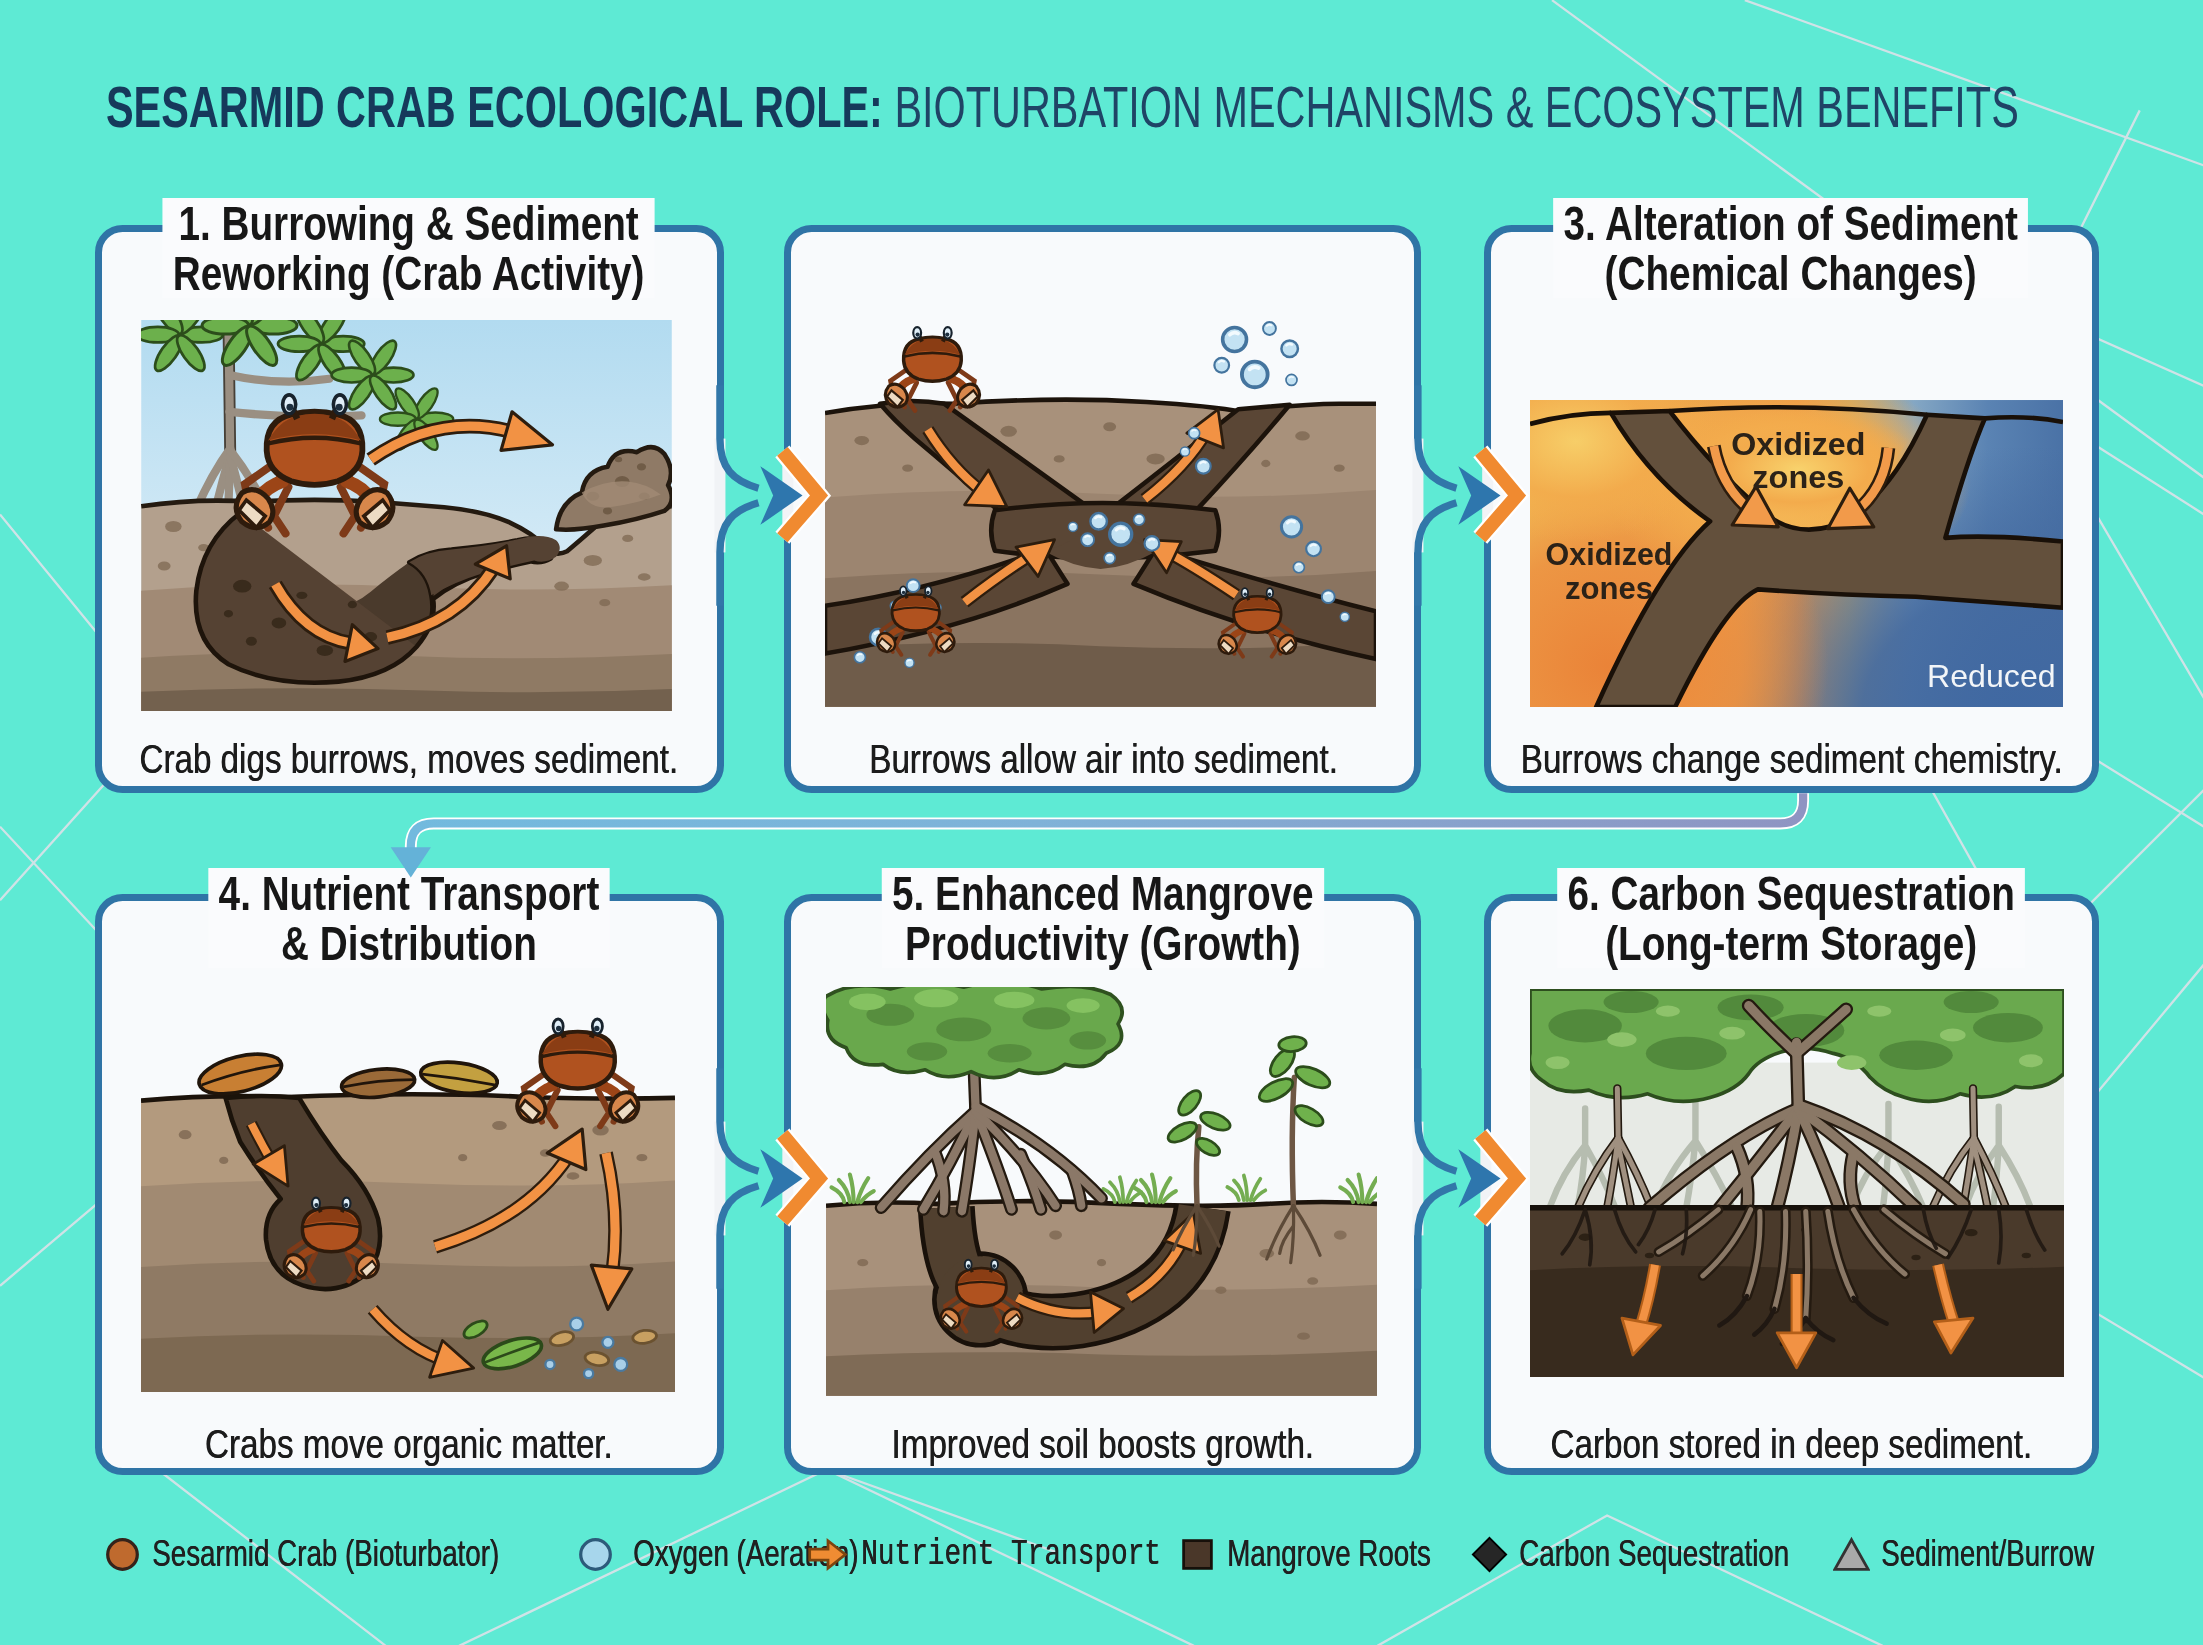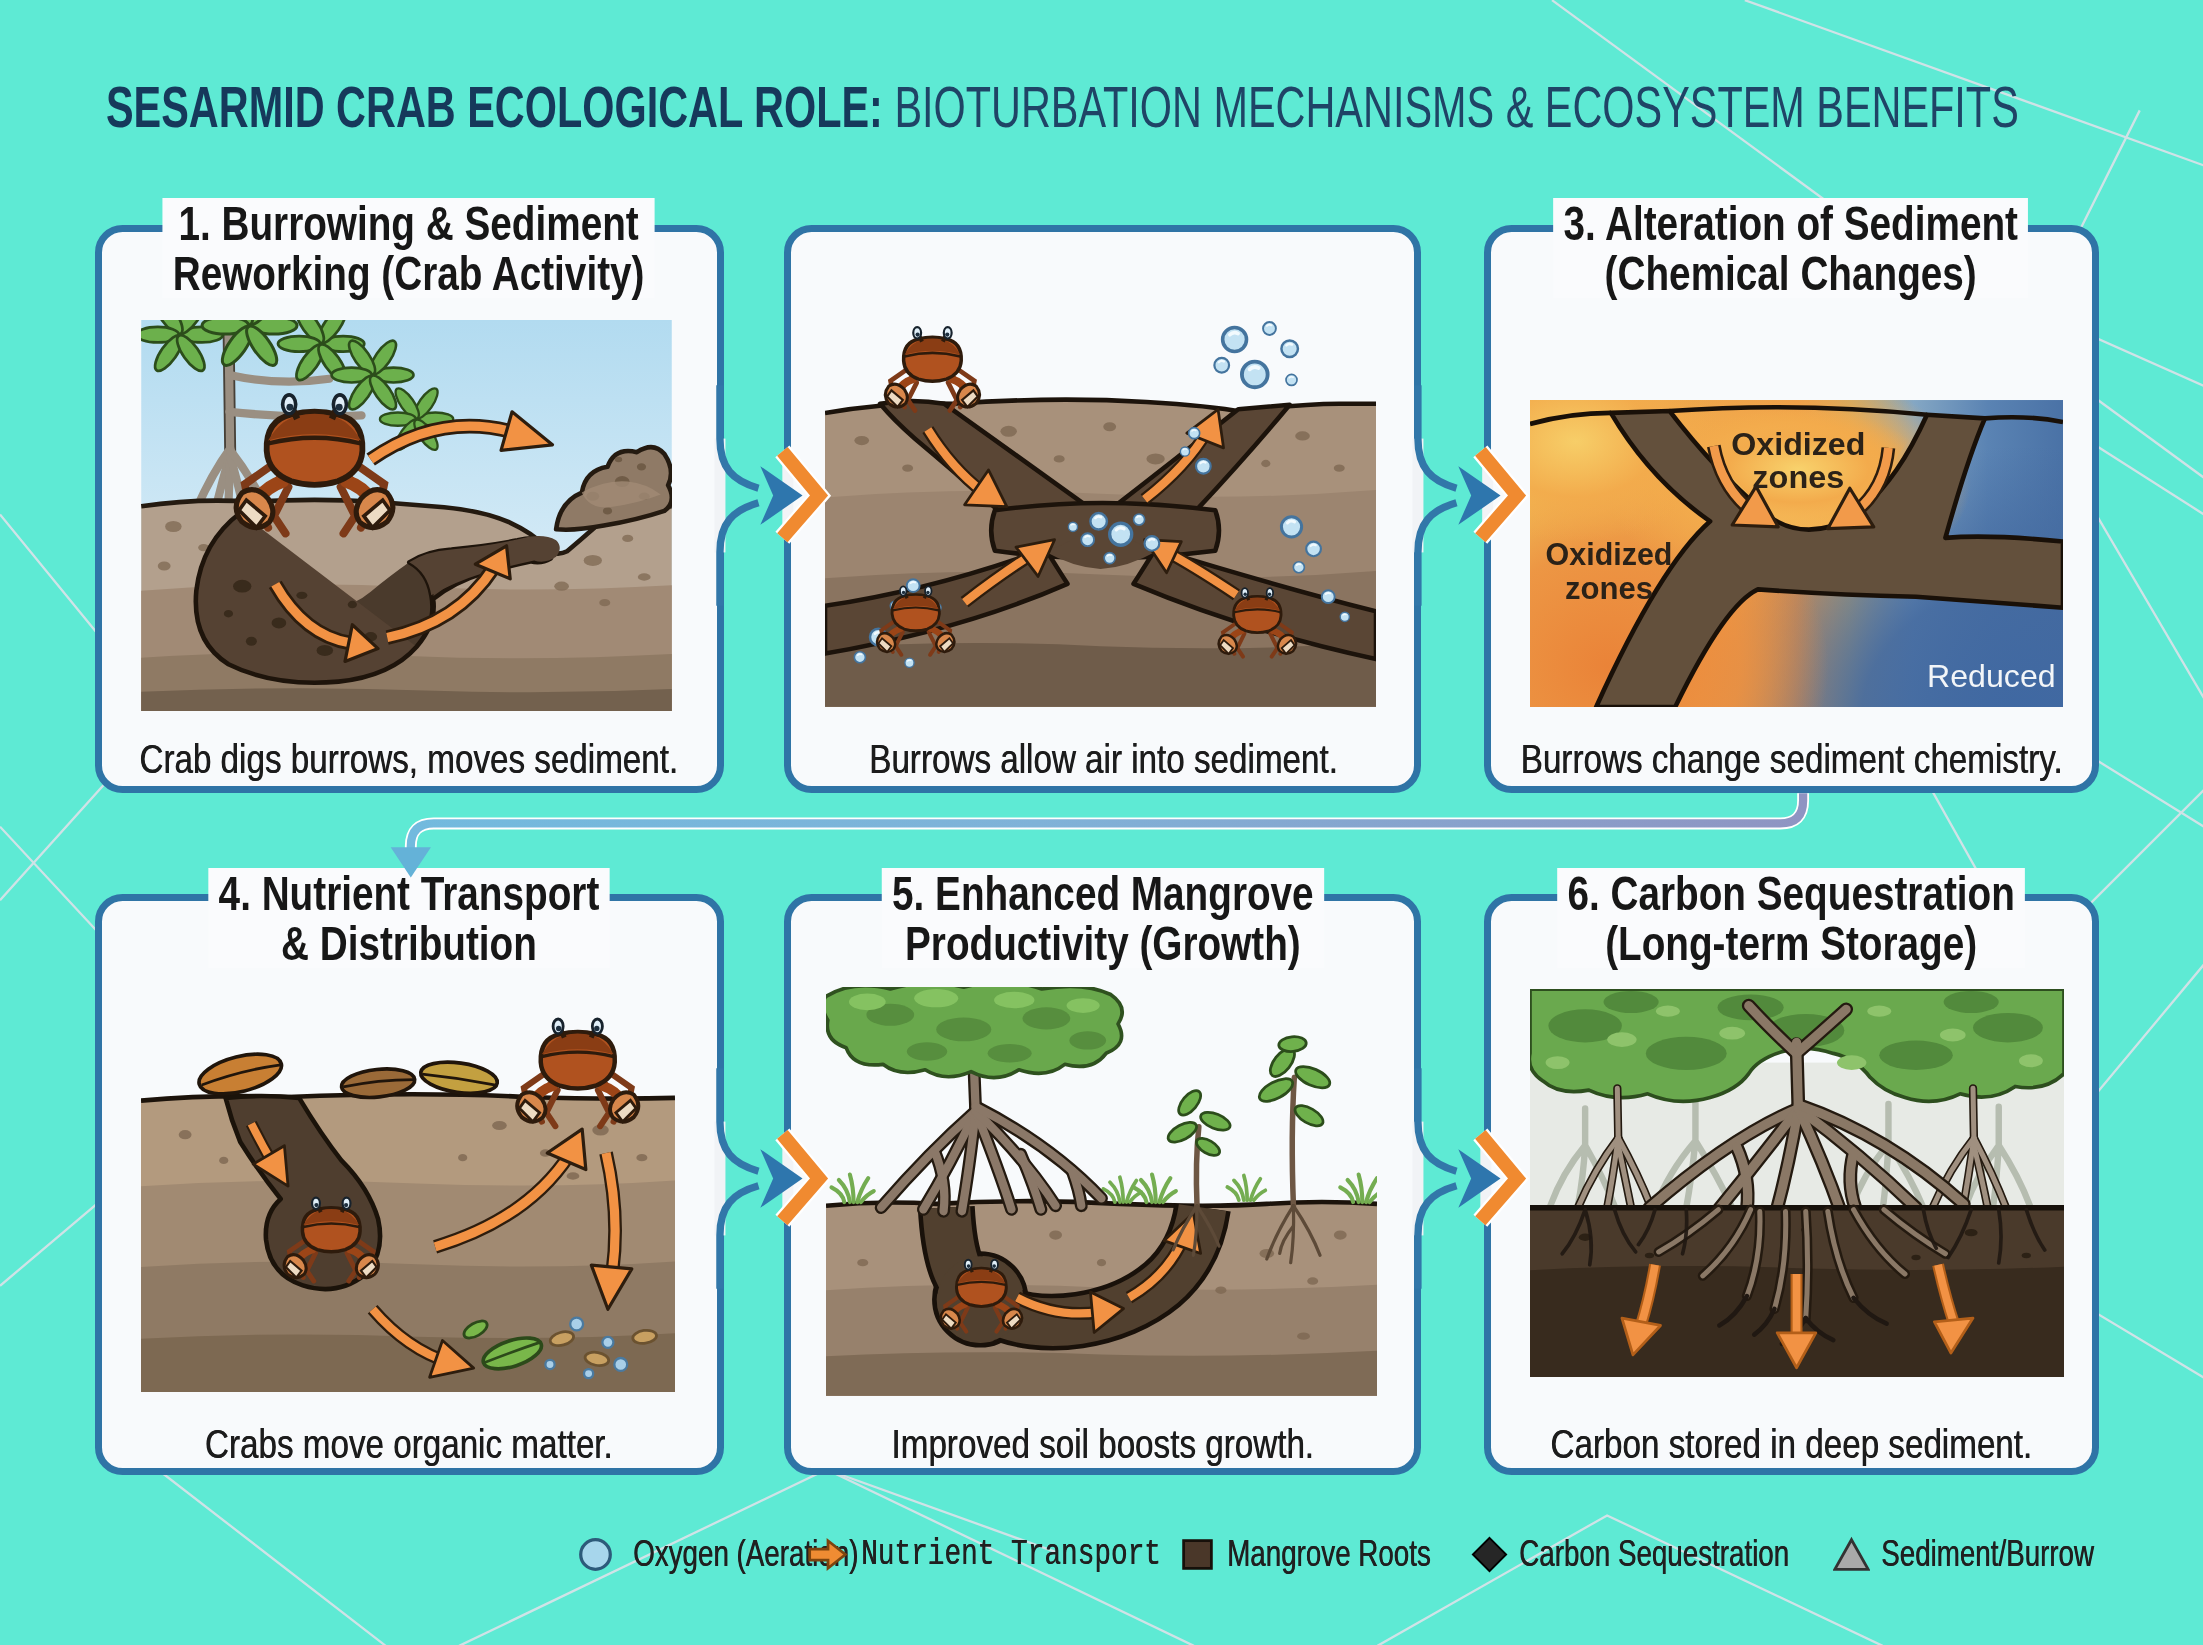--- a/index.html
+++ b/index.html
@@ -711,20 +711,26 @@
 <stop offset="0" stop-color="#72bade"></stop>
 <stop offset="0.45" stop-color="#7fb2d8"></stop>
 <stop offset="1" stop-color="#8f94c2"></stop>
 </linearGradient>
 </defs>
 <path d="M1966,864 L1966,872 Q1966,897 1941,897 L470,897 Q445,897 445,922 L445,928" fill="none" stroke="#ffffff" stroke-width="13"></path>
 <path d="M1966,864 L1966,872 Q1966,897 1941,897 L470,897 Q445,897 445,922 L445,926" fill="none" stroke="url(#conngrad)" stroke-width="9"></path>
 <path d="M423,923 L467,923 L445,956 Z" fill="#64b2d8"></path>
 </svg>
 
+<div class="legitem" style="left:104px;top:1534px;">
+<svg width="37" height="37" viewBox="0 0 40 40">
+        <circle cx="20" cy="20" r="16" fill="#bf6a2e" stroke="#35231a" stroke-width="3.5"></circle>
+      </svg>
+<span class="legtxt">Sesarmid Crab (Bioturbator)</span>
+</div>
 <div class="legitem" style="left:577px;top:1534px;gap:8px;">
 <svg width="37" height="37" viewBox="0 0 40 40">
         <circle cx="20" cy="20" r="16" fill="#a7d6ec" stroke="#2d5a7a" stroke-width="3.5"></circle>
       </svg>
 <span class="legtxt">Oxygen (Aeration)</span>
 </div>
 <div class="legitem" style="left:806px;top:1534px;font-family:Liberation Mono, monospace;">
 <svg width="44" height="37" viewBox="0 0 48 40">
         <path d="M4,14 L24,14 L24,5 L43,20 L24,35 L24,26 L4,26 Z" fill="#ef8c33" stroke="#7c450f" stroke-width="3"></path>
       </svg>

